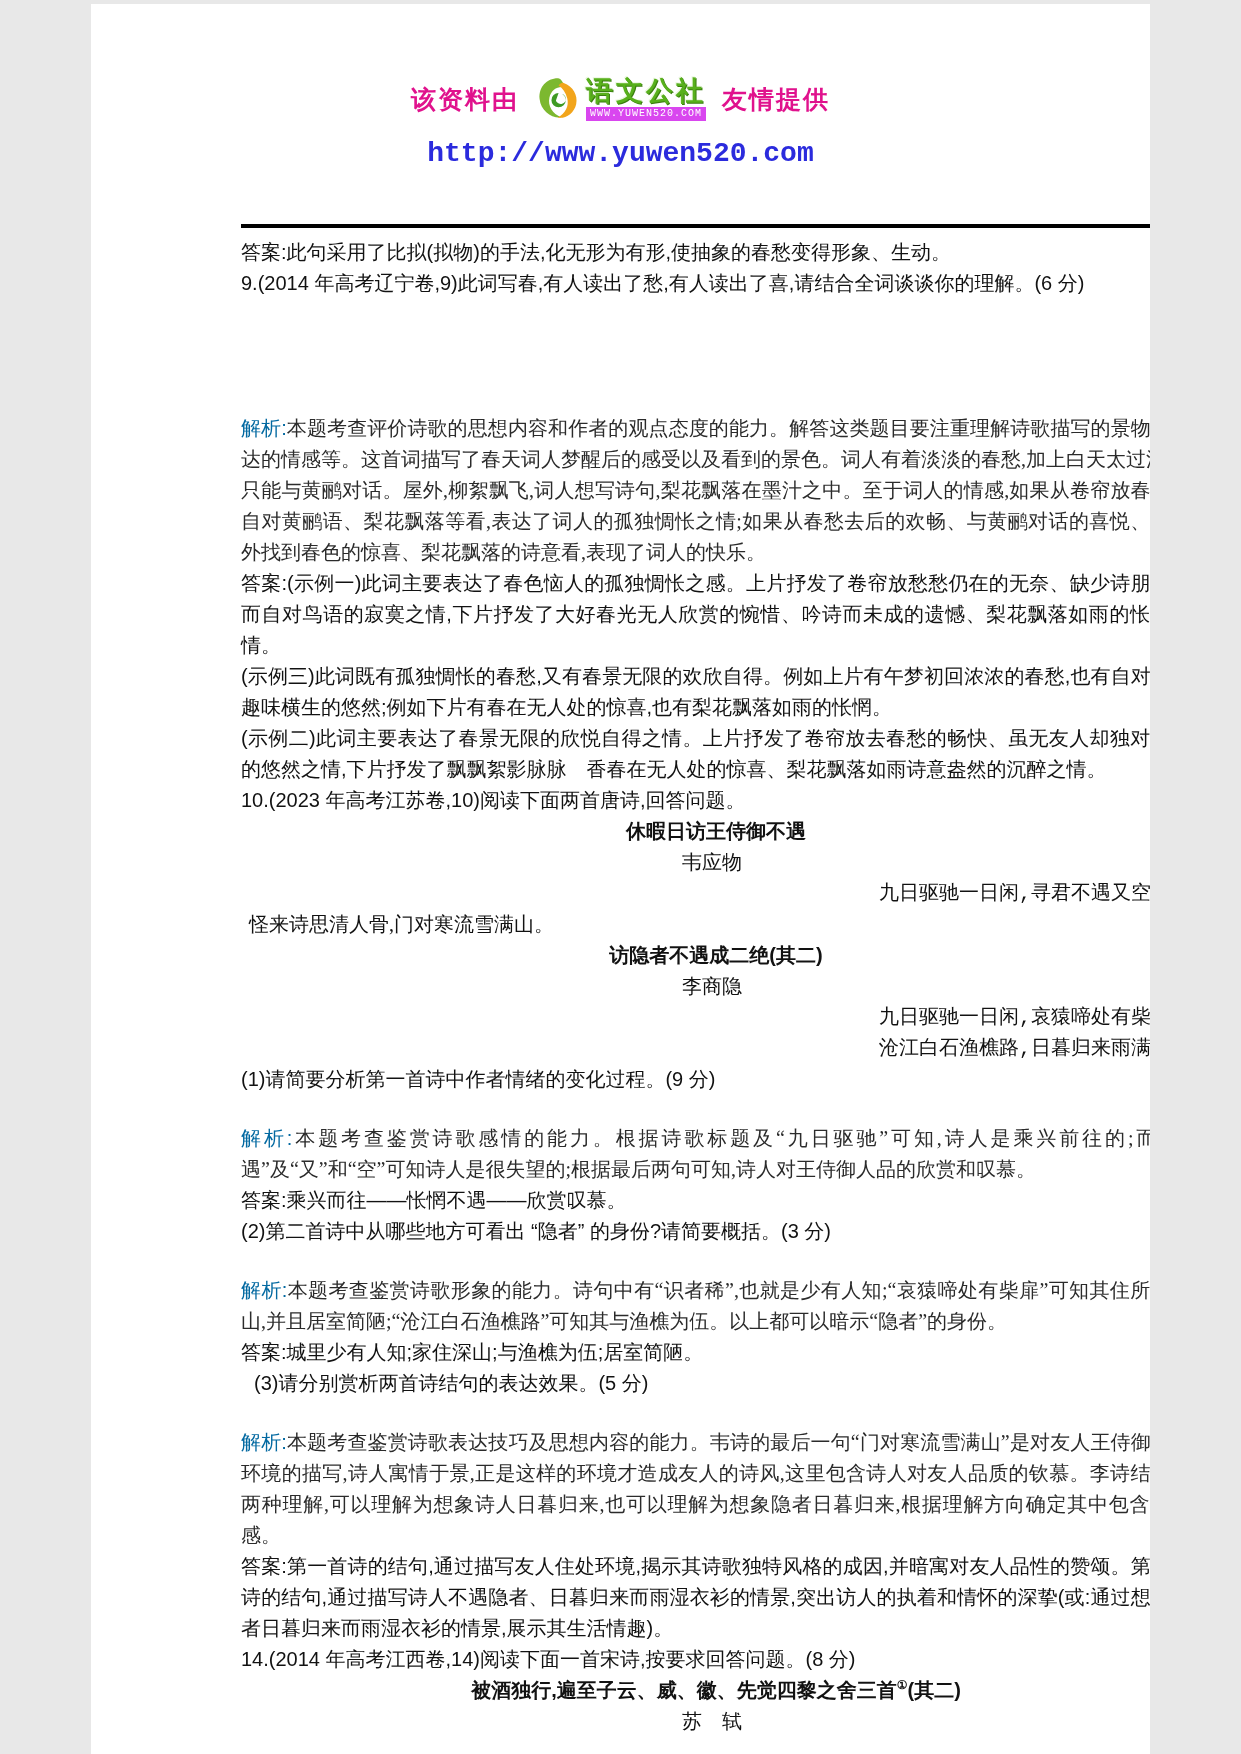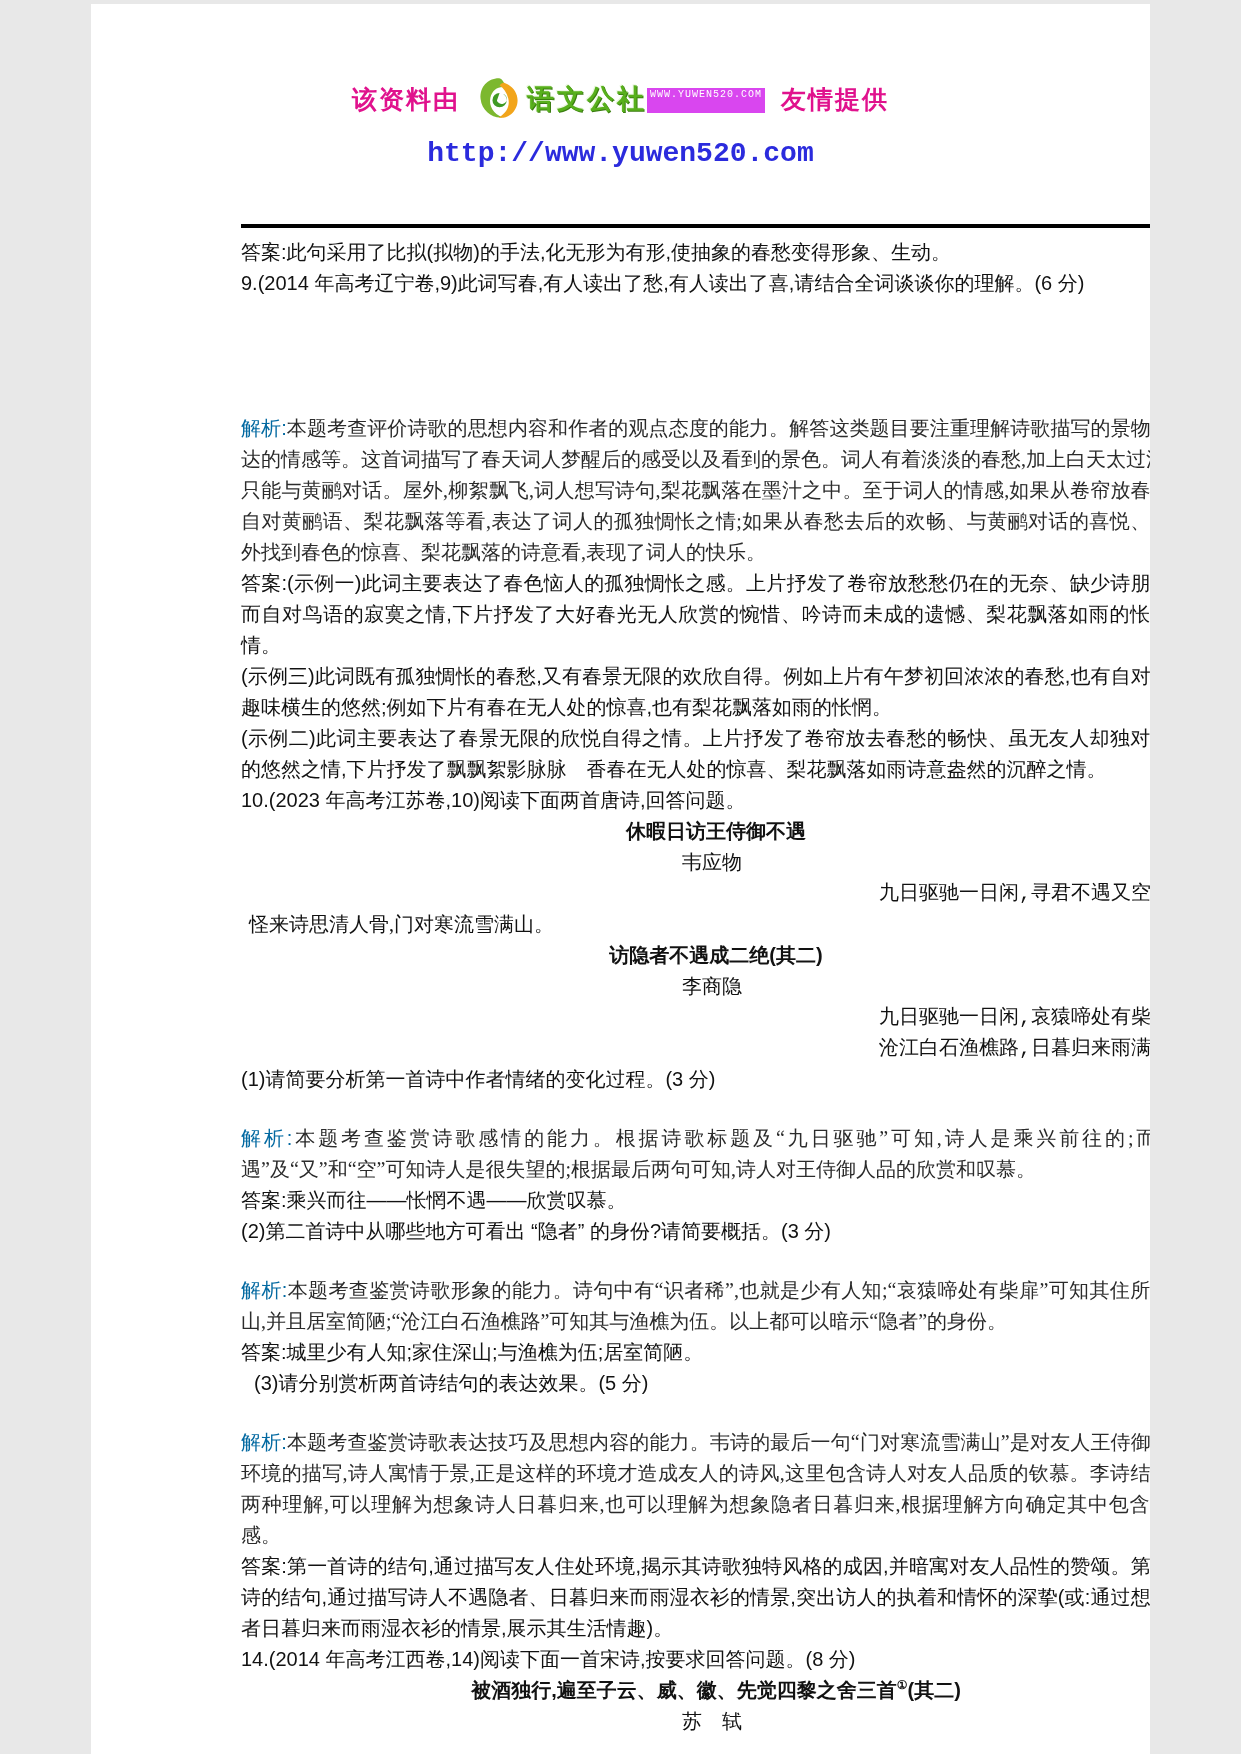--- a/index.html
+++ b/index.html
@@ -10,21 +10,21 @@
     background:#ffffff;
     font-family:"Liberation Sans",sans-serif;
     color:#121212;
     overflow:hidden;
   }
   
   .header{position:absolute;top:72px;left:0;width:100%;text-align:center;}
   .brand-line{display:flex;align-items:center;justify-content:center;gap:16px;}
   .magenta{color:#e0128d;font-size:25px;font-weight:bold;letter-spacing:2px;}
   .logo{display:inline-flex;align-items:center;gap:5px;}
-  .logo-text{display:inline-flex;flex-direction:row;align-items:stretch;line-height:1;}
+  .logo-text{display:inline-flex;flex-direction:column;align-items:stretch;line-height:1;}
   .logo-name{color:#58b01c;font-weight:bold;font-size:27px;letter-spacing:3px;
     text-shadow:1px 1px 0 #3a7d10, -1px -1px 0 #eaf6df;}
   .logo-site{display:block;background:#d946ef;color:#ffffff;font-size:10px;
     font-family:"Liberation Mono",monospace;letter-spacing:1px;padding:2px 3px;margin-top:2px;text-align:center;}
   .url-line{margin-top:16px;}
   .url-line a{color:#2b2bdd;font-family:"Liberation Mono",monospace;font-size:28px;font-weight:bold;text-decoration:none;letter-spacing:0px;}
   
   .content{position:absolute;left:150px;top:220px;width:950px;}
   .rule{height:4px;background:#000;margin-bottom:9px;}
   .content p{margin:0;font-size:20px;line-height:31px;}
@@ -78,21 +78,21 @@
       <p class="sans">(示例二)此词主要表达了春景无限的欣悦自得之情。上片抒发了卷帘放去春愁的畅快、虽无友人却独对鸟语的悠然之情,下片抒发了飘飘絮影脉脉　香春在无人处的惊喜、梨花飘落如雨诗意盎然的沉醉之情。</p>
       <p class="sans">10.(2023 年高考江苏卷,10)阅读下面两首唐诗,回答问题。</p>
       <p class="center-bold">休暇日访王侍御不遇</p>
       <p class="right-author">韦应物</p>
       <p class="poem-center">九日驱驰一日闲,寻君不遇又空还。</p>
       <p class="poem-left">怪来诗思清人骨,门对寒流雪满山。</p>
       <p class="center-bold">访隐者不遇成二绝(其二)</p>
       <p class="right-author">李商隐</p>
       <p class="poem-center">九日驱驰一日闲,哀猿啼处有柴扉。</p>
       <p class="poem-center">沧江白石渔樵路,日暮归来雨满衣。</p>
-      <p class="sans">(1)请简要分析第一首诗中作者情绪的变化过程。(3 分)</p>
+      <p class="sans">(1)请简要分析第一首诗中作者情绪的变化过程。(9 分)</p>
       <div class="spacer" style="height: 28px;"></div>
       <p class="analysis"><b class="tag">解析:</b>本题考查鉴赏诗歌感情的能力。根据诗歌标题及“九日驱驰”可知,诗人是乘兴前往的;而“不遇”及“又”和“空”可知诗人是很失望的;根据最后两句可知,诗人对王侍御人品的欣赏和叹慕。</p>
       <p class="sans">答案:乘兴而往——怅惘不遇——欣赏叹慕。</p>
       <p class="sans">(2)第二首诗中从哪些地方可看出 “隐者” 的身份?请简要概括。(3 分)</p>
       <div class="spacer" style="height: 28px;"></div>
       <p class="analysis"><b class="tag">解析:</b>本题考查鉴赏诗歌形象的能力。诗句中有“识者稀”,也就是少有人知;“哀猿啼处有柴扉”可知其住所在深山,并且居室简陋;“沧江白石渔樵路”可知其与渔樵为伍。以上都可以暗示“隐者”的身份。</p>
       <p class="sans">答案:城里少有人知;家住深山;与渔樵为伍;居室简陋。</p>
       <p class="sans-indent">(3)请分别赏析两首诗结句的表达效果。(5 分)</p>
       <div class="spacer" style="height: 28px;"></div>
       <p class="analysis"><b class="tag">解析:</b>本题考查鉴赏诗歌表达技巧及思想内容的能力。韦诗的最后一句“门对寒流雪满山”是对友人王侍御所居环境的描写,诗人寓情于景,正是这样的环境才造成友人的诗风,这里包含诗人对友人品质的钦慕。李诗结句有两种理解,可以理解为想象诗人日暮归来,也可以理解为想象隐者日暮归来,根据理解方向确定其中包含的情感。</p>

